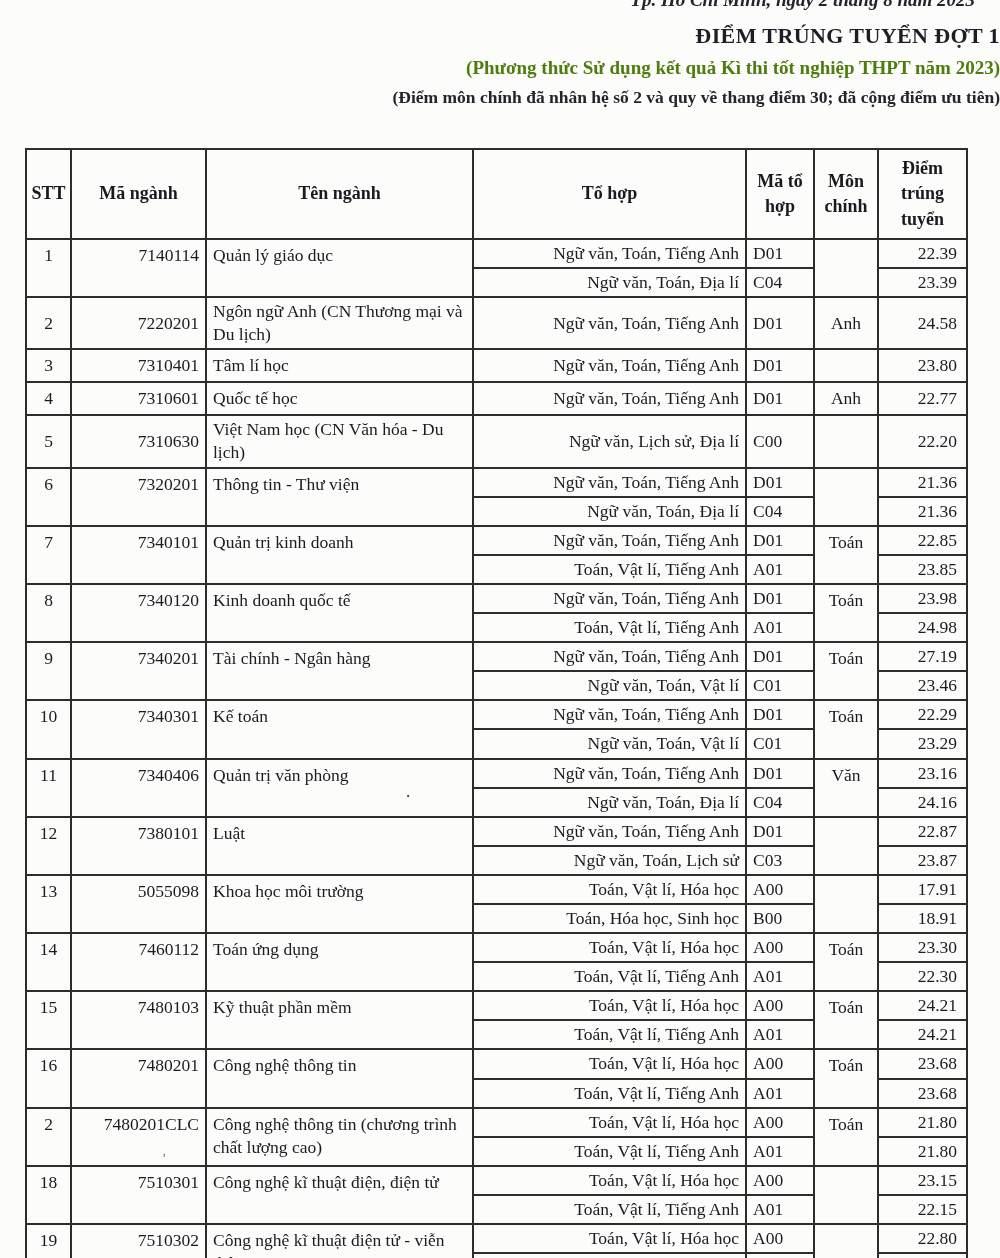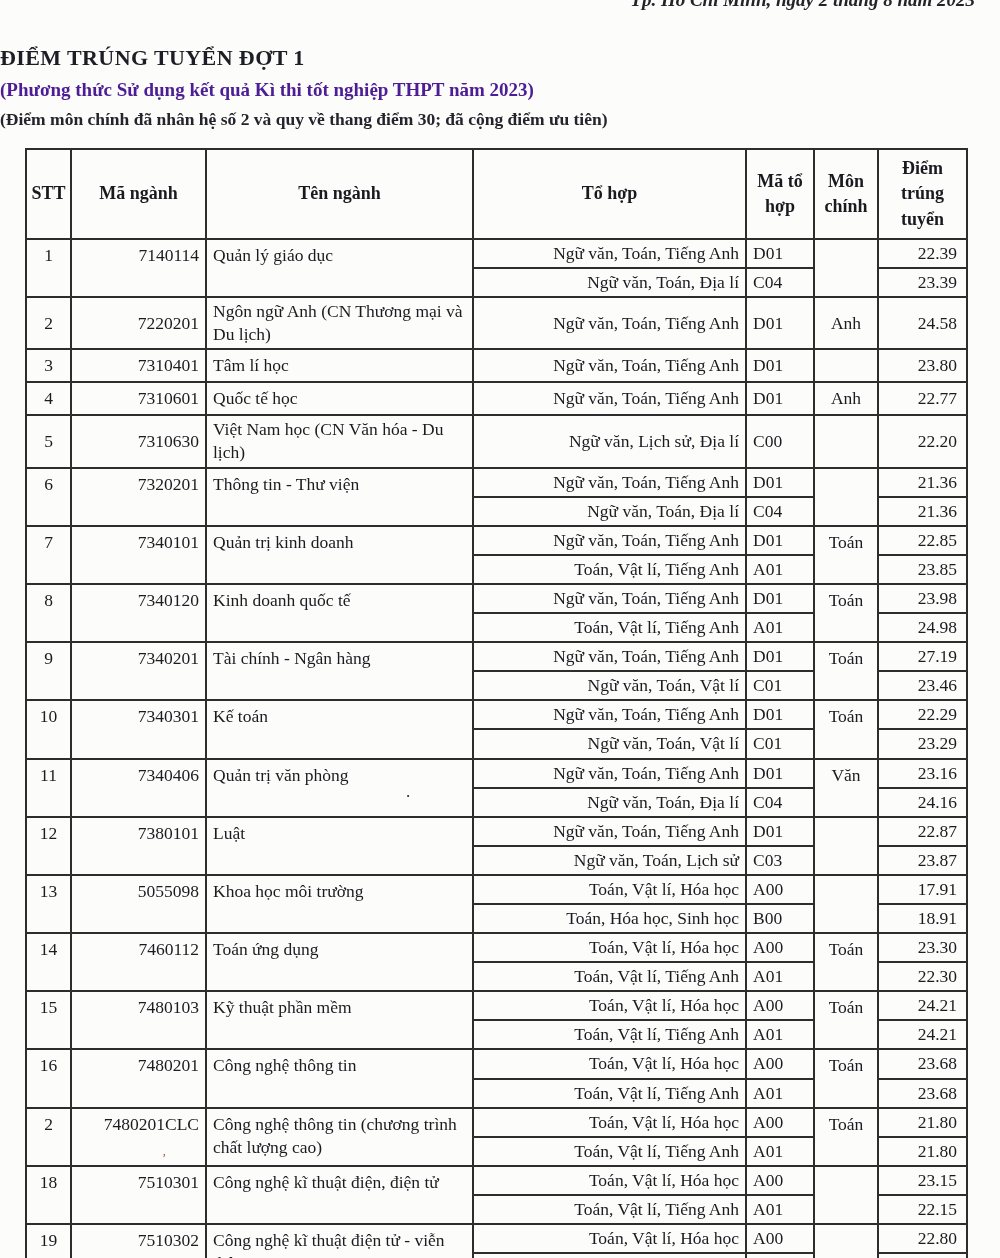--- a/index.html
+++ b/index.html
@@ -19,33 +19,33 @@
   .date-line {
     position: absolute;
     top: -11px; left: 0; width: 975px;
     text-align: right;
     font-style: italic;
     font-weight: bold;
     font-size: 19px;
     color: #23232b;
     white-space: nowrap;
   }
-  .header { padding-top: 45px; text-align: left; }
+  .header { padding-top: 23px; text-align: right; }
   .doc-title {
     margin: 0;
     font-size: 22px;
     font-weight: bold;
     letter-spacing: 0.4px;
     color: #1d1d26;
   }
   .doc-subtitle {
     margin: 8px 0 0 0;
     font-size: 19px;
     font-weight: bold;
-    color: #4c1d95;
+    color: #4d7c0f;
   }
   .doc-note {
     margin: 8px 0 0 0;
     font-size: 17.5px;
     font-weight: bold;
     color: #24242c;
   }
   table.score-table {
     position: absolute;
     left: 25px; top: 148px;

